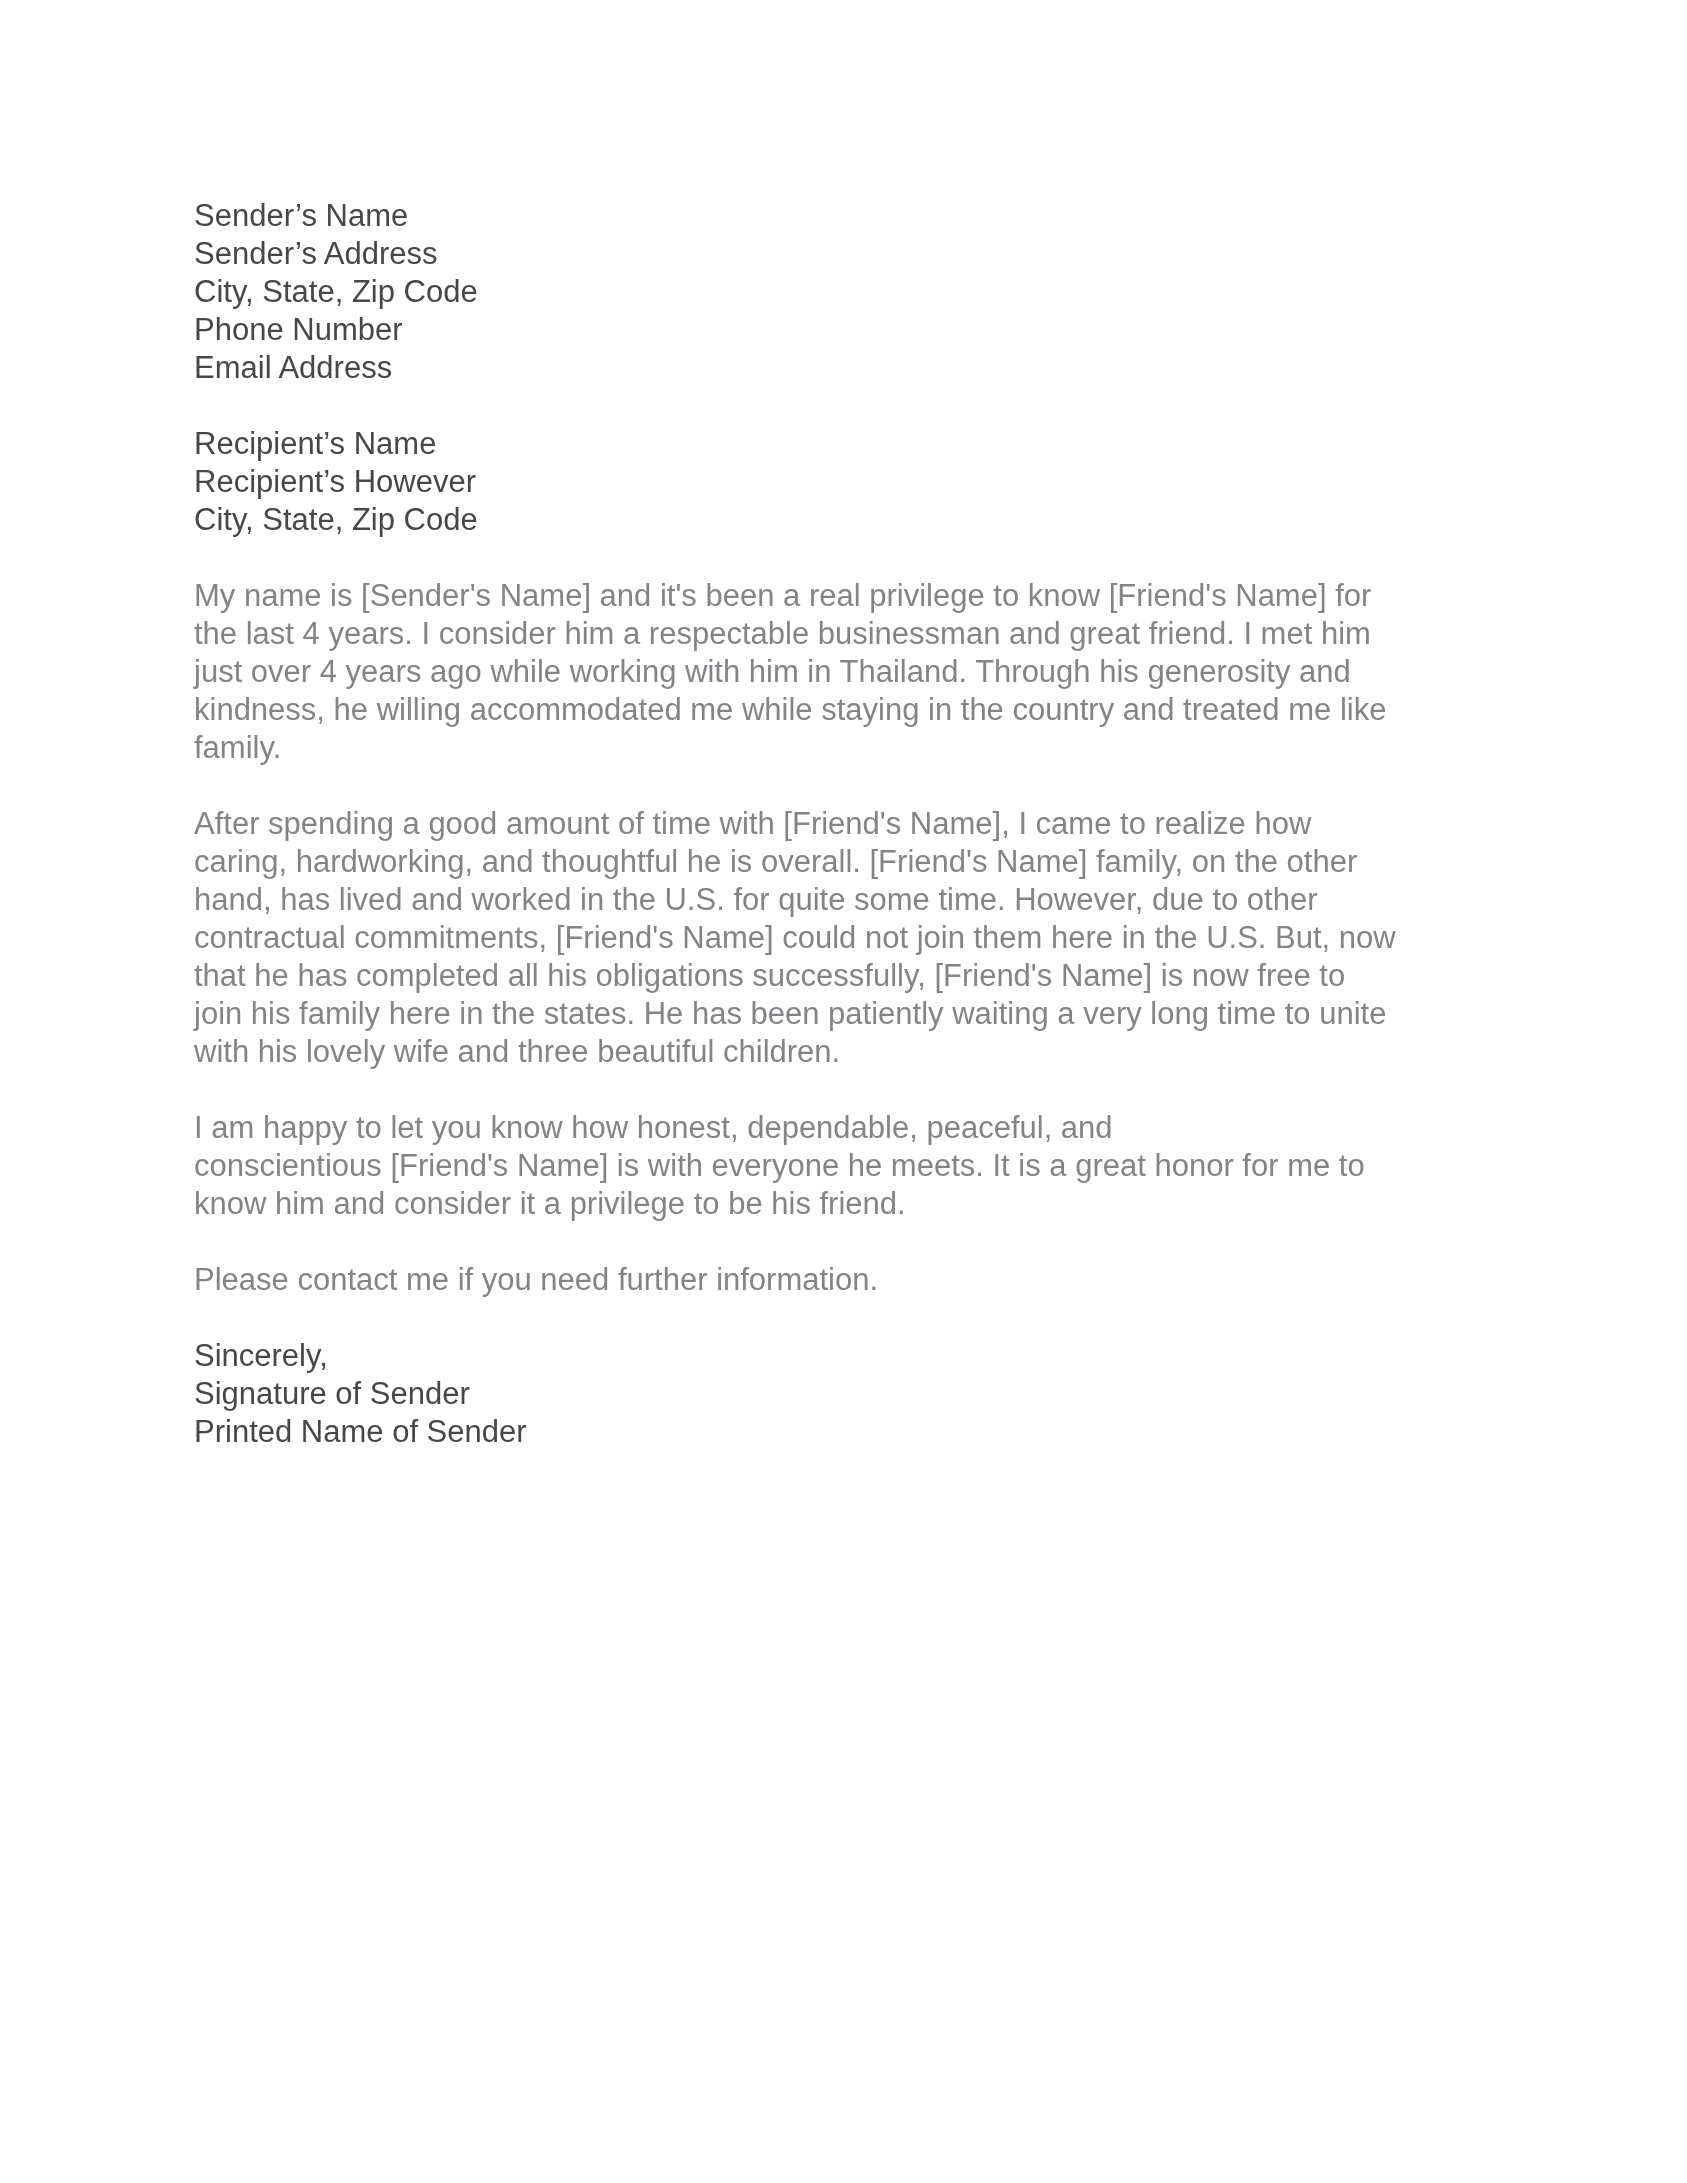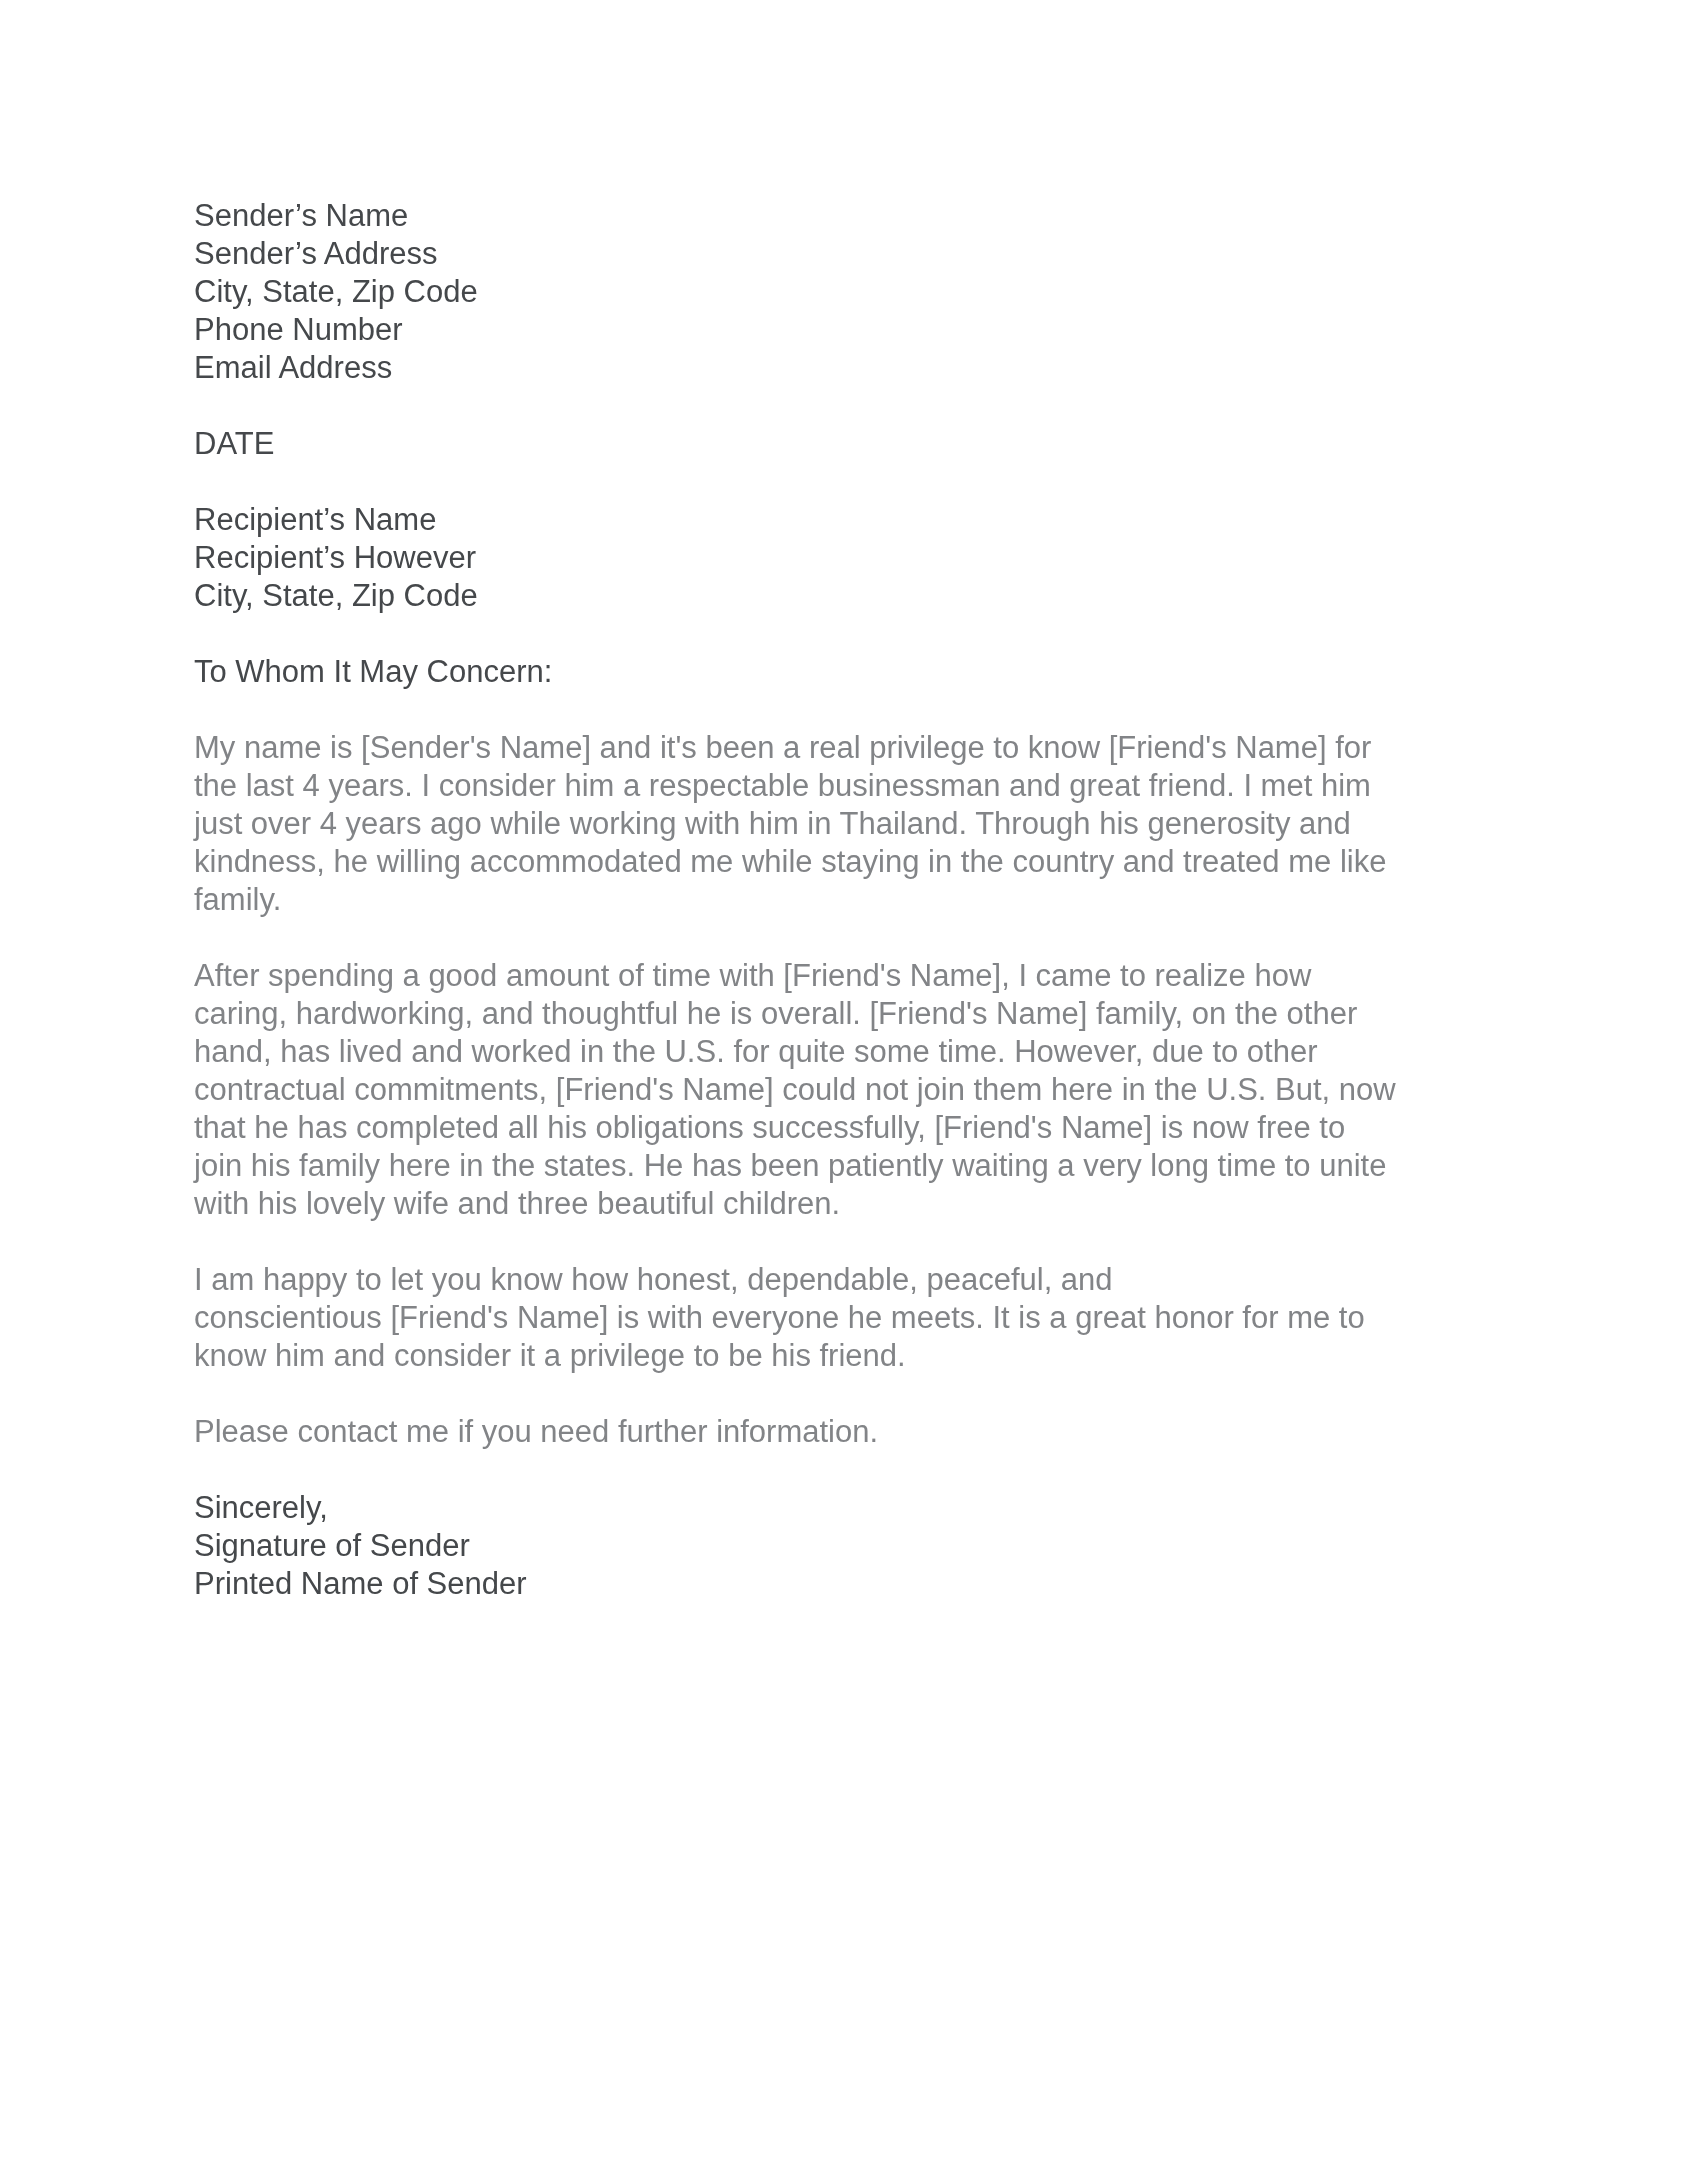--- a/index.html
+++ b/index.html
@@ -38,27 +38,25 @@
 
 <div class="page">
   <div class="content">
 
     <div class="block dark">Sender’s Name
 Sender’s Address
 City, State, Zip Code
 Phone Number
 Email Address</div>
 
-    <div class="block dark">DATE</div>
 
     <div class="block dark">Recipient’s Name
 Recipient’s However
 City, State, Zip Code</div>
 
-    <div class="block dark">To Whom It May Concern:</div>
 
 
     <div class="block light">My name is [Sender's Name] and it's been a real privilege to know [Friend's Name] for
 the last 4 years. I consider him a respectable businessman and great friend. I met him
 just over 4 years ago while working with him in Thailand. Through his generosity and
 kindness, he willing accommodated me while staying in the country and treated me like
 family.</div>
 
     <div class="block light">After spending a good amount of time with [Friend's Name], I came to realize how
 caring, hardworking, and thoughtful he is overall. [Friend's Name] family, on the other

